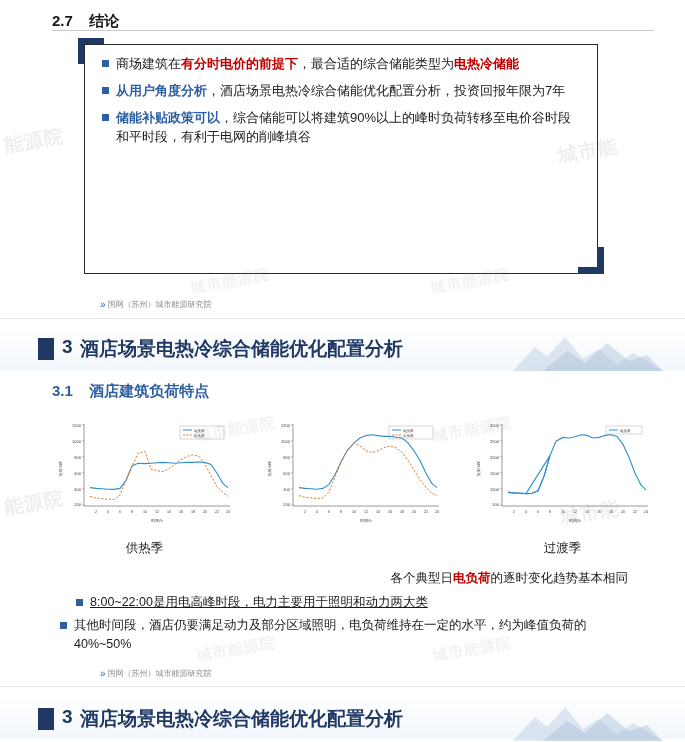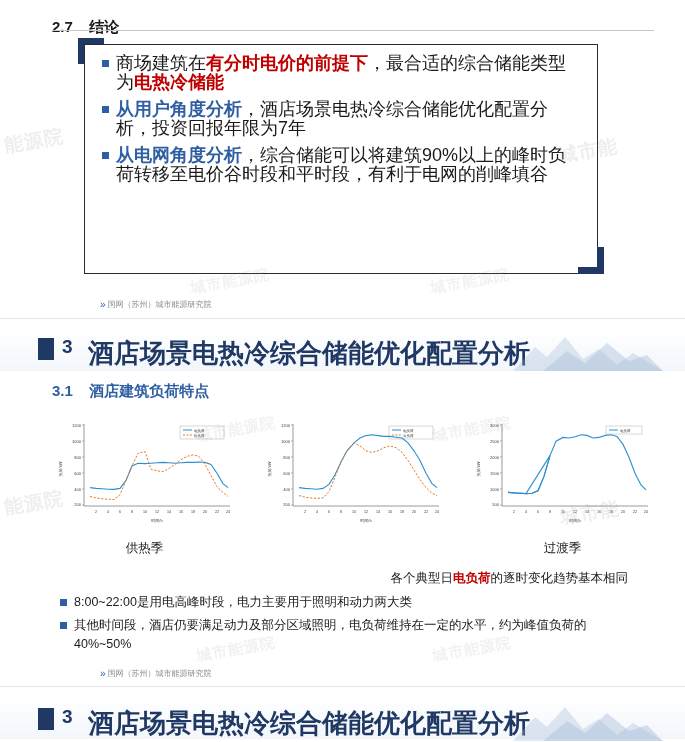--- a/index.html
+++ b/index.html
@@ -56,21 +56,21 @@
   }
   .corner.tl-h { left: 78px; top: 38px; width: 26px; height: 7px; }
   .corner.tl-v { left: 78px; top: 38px; width: 7px; height: 26px; }
   .corner.br-h { left: 578px; top: 267px; width: 26px; height: 7px; }
   .corner.br-v { left: 597px; top: 247px; width: 7px; height: 27px; }
 
   .bullets { position: absolute; left: 100px; top: 54px; width: 480px; }
   .bl {
     position: relative;
     padding-left: 16px;
-    font-size: 18px;
+    font-size: 13px;
     line-height: 19px;
     margin-bottom: 8px;
     color: #1a1a1a;
   }
   .bl::before {
     content: "";
     position: absolute;
     left: 2px; top: 6px;
     width: 7px; height: 7px;
     background: #2e5fa3;
@@ -97,22 +97,22 @@
     left: 38px; width: 16px; height: 22px;
     background: #1f3864;
   }
   .banner-num {
     position: absolute;
     left: 62px;
     font-size: 19px; font-weight: bold; color: #1f3864;
   }
   .banner-title {
     position: absolute;
-    left: 88px;
-    font-size: 26px; font-weight: bold; color: #1f3864;
+    left: 80px;
+    font-size: 19px; font-weight: bold; color: #1f3864;
   }
   .banner-mountain {
     position: absolute;
     right: 22px;
     width: 150px; height: 40px;
     opacity: .55;
   }
   .sub-head {
     position: absolute;
     font-size: 15px; font-weight: bold; color: #2e5fa3;
@@ -141,37 +141,37 @@
     width: 7px; height: 7px; background: #2e5fa3;
   }
 
   .divider-line { position: absolute; left: 0; width: 685px; height: 1px; background: #e6e6e6; }
 </style>
 </head>
 <body>
 
 <div class="slide s1">
 
-  <div class="sec-head" style="left:52px; top:18px;">
+  <div class="sec-head" style="left:52px; top:12px;">
     <span>2.7</span>
     <span style="display:inline-block;width:8px;"></span>
     <span>结论</span>
   </div>
   <div class="sec-head-rule" style="left:52px; top:30px; width:602px;"></div>
 
   <div class="corner tl-h"></div>
   <div class="corner tl-v"></div>
   <div class="callout"></div>
   <div class="corner br-h"></div>
   <div class="corner br-v"></div>
 
   <div class="bullets">
     <div class="bl" id="s1b1"><span>商场建筑在</span><span class="hl-red">有分时电价的前提下</span><span>，最合适的综合储能类型为</span><span class="hl-red">电热冷储能</span></div>
     <div class="bl" id="s1b2"><span class="hl-blue">从用户角度分析</span><span>，酒店场景电热冷综合储能优化配置分析，投资回报年限为7年</span></div>
-    <div class="bl" id="s1b3"><span class="hl-blue">从电网角度分析</span><span>，综合储能可以将建筑90%以上的峰时负荷转移至电价谷时段和平时段，有利于电网的削峰填谷</span></div>
+    <div class="bl" id="s1b3"><span class="hl-blue">储能补贴政策可以</span><span>，综合储能可以将建筑90%以上的峰时负荷转移至电价谷时段和平时段，有利于电网的削峰填谷</span></div>
     <div class="gap"></div>
   </div>
 
   <div class="footer-logo" style="left:100px; top:299px;">
     <span class="chev">»</span>
     <span>国网（苏州）城市能源研究院</span>
   </div>
 
   <div class="wm" style="left:4px; top:128px;">能源院</div>
   <div class="wm" style="left:558px; top:138px;">城市能</div>
@@ -344,21 +344,21 @@
         <text x="150" y="17.5" font-size="3.5" fill="#333" font-family="Liberation Sans, sans-serif">电负荷</text>
         <polyline fill="none" stroke="#2e8fd0" stroke-width="1.1" points="38,78.4 44,79.0 50,79.3 56,79.6 62,79.3 68,76.8 74,62.4 80,41.6 56,79.6 38,78.4"></polyline>
         <polyline fill="none" stroke="#2e8fd0" stroke-width="1.1" points="38,78.4 44,79.0 50,79.3 56,79.6 62,79.3 68,76.8 74,62.4 80,41.6 86,27.2 93,23.4 99,24.0 105,22.7 111,20.8 117,21.4 123,24.0 129,23.4 135,21.4 141,20.8 147,22.4 153,30.4 159,43.2 165,59.2 171,71.0 176,75.8"></polyline>
       </svg>
       <div class="chart-caption">过渡季</div>
     </div>
   </div>
 
   <div class="para" style="left:58px; top:569px; width:570px;" id="s2lead"><span>各个典型日</span><span class="hl-red">电负荷</span><span>的逐时变化趋势基本相同</span></div>
 
-  <div class="bl2" style="position:absolute; left:58px; top:593px; width:575px;" id="s2b1">8:00~22:00是用电高峰时段，电力主要用于照明和动力两大类</div>
+  <div class="bl2" style="position:absolute; left:74px; top:593px; width:575px;text-decoration:underline;" id="s2b1">8:00~22:00是用电高峰时段，电力主要用于照明和动力两大类</div>
   <div class="bl2" style="position:absolute; left:58px; top:616px; width:575px;" id="s2b2">其他时间段，酒店仍要满足动力及部分区域照明，电负荷维持在一定的水平，约为峰值负荷的40%~50%</div>
 
   <div class="footer-logo" style="left:100px; top:668px;">
     <span class="chev">»</span>
     <span>国网（苏州）城市能源研究院</span>
   </div>
 
   <div class="wm" style="left:4px; top:490px;">能源院</div>
   <div class="wm" style="left:560px; top:500px;">城市能</div>
   <div class="wm small" style="left:196px; top:640px;">城市能源院</div>

